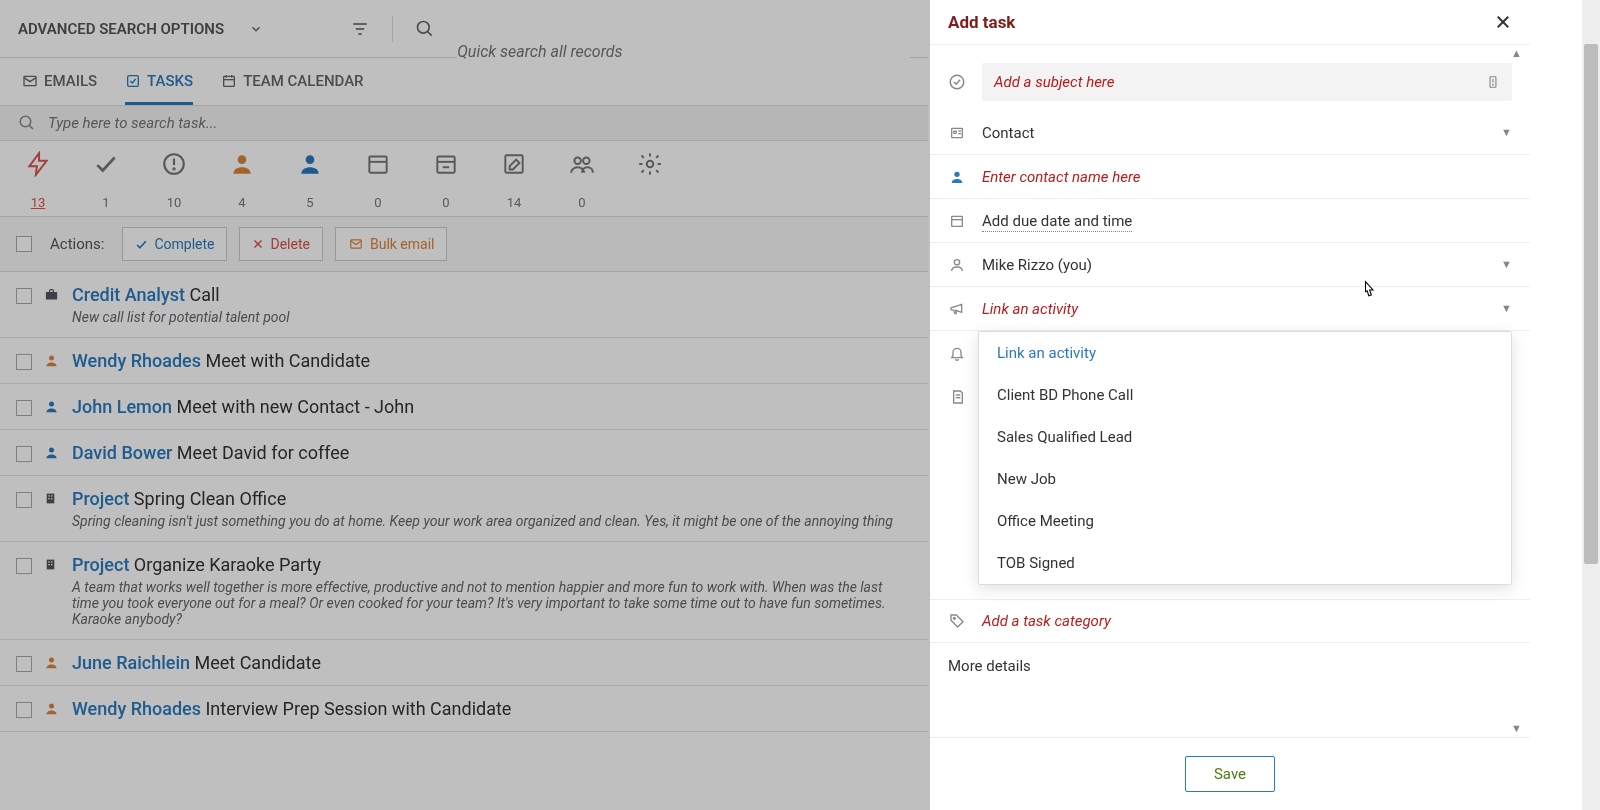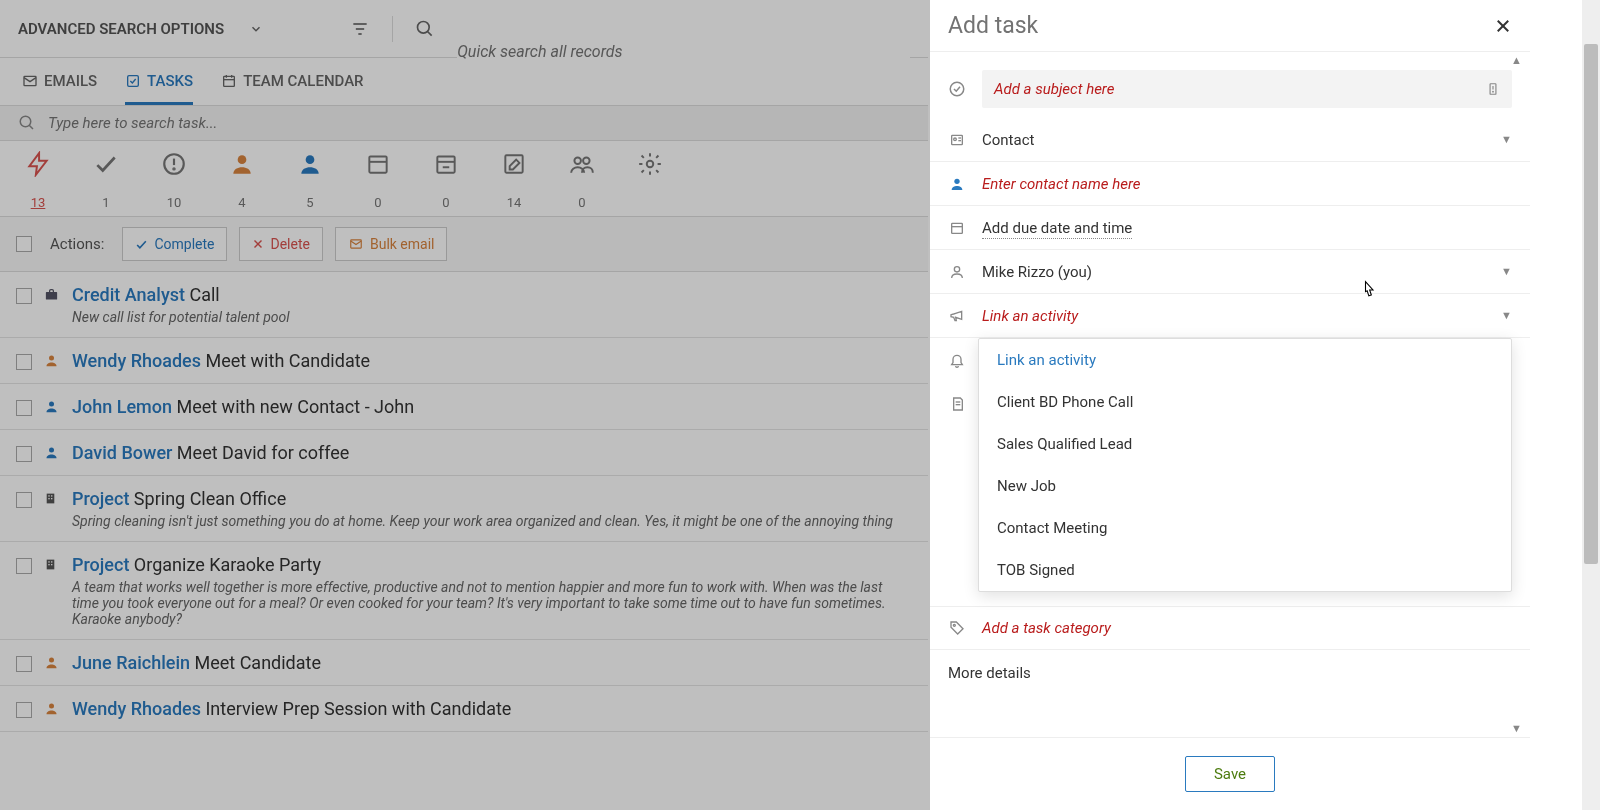--- a/index.html
+++ b/index.html
@@ -42,21 +42,21 @@
   .task-row .chk { margin-top: 4px; flex-shrink: 0; }
   .task-row .ticon { width: 16px; margin-top: 3px; flex-shrink: 0;}
   .task-row .body { flex: 1; }
   .task-row .title { font-size: 18px; color: #333; }
   .task-row .title .link { color: #2a7abf; font-weight: 500; }
   .task-row .desc { font-size: 14px; font-style: italic; color: #666; margin-top: 4px; }
   
   
   .panel { position: absolute; top: 0; left: 930px; width: 600px; height: 810px; background: #fff; z-index: 10; display: flex; flex-direction: column; }
   .panel-header { display: flex; align-items: center; justify-content: space-between; padding: 12px 18px; border-bottom: 1px solid #eee; }
-  .panel-header h3 { font-size: 23px; font-weight: 400; color: #737373; }
+  .panel-header h3 { font-size: 17px; font-weight: 700; color: #7f1d1d; }
   .panel-body { flex: 1; overflow-y: auto; position: relative; padding: 8px 0;}
   .panel-body::-webkit-scrollbar { width: 0; }
   
   .panel-scroll-arrow { position:absolute; right: 8px; color:#888; font-size:11px; }
   
   .field-row { display: flex; align-items: center; gap: 16px; padding: 10px 18px; border-bottom: 1px solid #eee; min-height: 44px;}
   .field-row.noborder { border-bottom: none; }
   .field-row .ficon { width: 18px; color: #888; flex-shrink: 0; display:flex; justify-content:center;}
   .field-row .fcontent { flex: 1; font-size: 15px; }
   .field-row .placeholder { color: #b91c1c; font-style: italic; }
@@ -468,21 +468,21 @@
             </svg>
         </span>
         <span class="fcontent"></span>
       </div>
 
       <div class="activity-dropdown" id="activity-dropdown">
           <div class="opt highlight">Link an activity</div>
           <div class="opt">Client BD Phone Call</div>
           <div class="opt">Sales Qualified Lead</div>
           <div class="opt">New Job</div>
-          <div class="opt">Contact Meeting</div>
+          <div class="opt">Office Meeting</div>
           <div class="opt">TOB Signed</div>
         </div>
     </div>
 
     <div style="height:180px;"></div>
 
     <div class="field-row" style="border-top:1px solid #eee;">
       <span class="ficon">
         <svg width="16" height="16" viewBox="0 0 24 24" fill="none" stroke="currentColor" stroke-width="2">
             <path d="M3 3h8l10 10-8 8L3 11V3z"></path>

